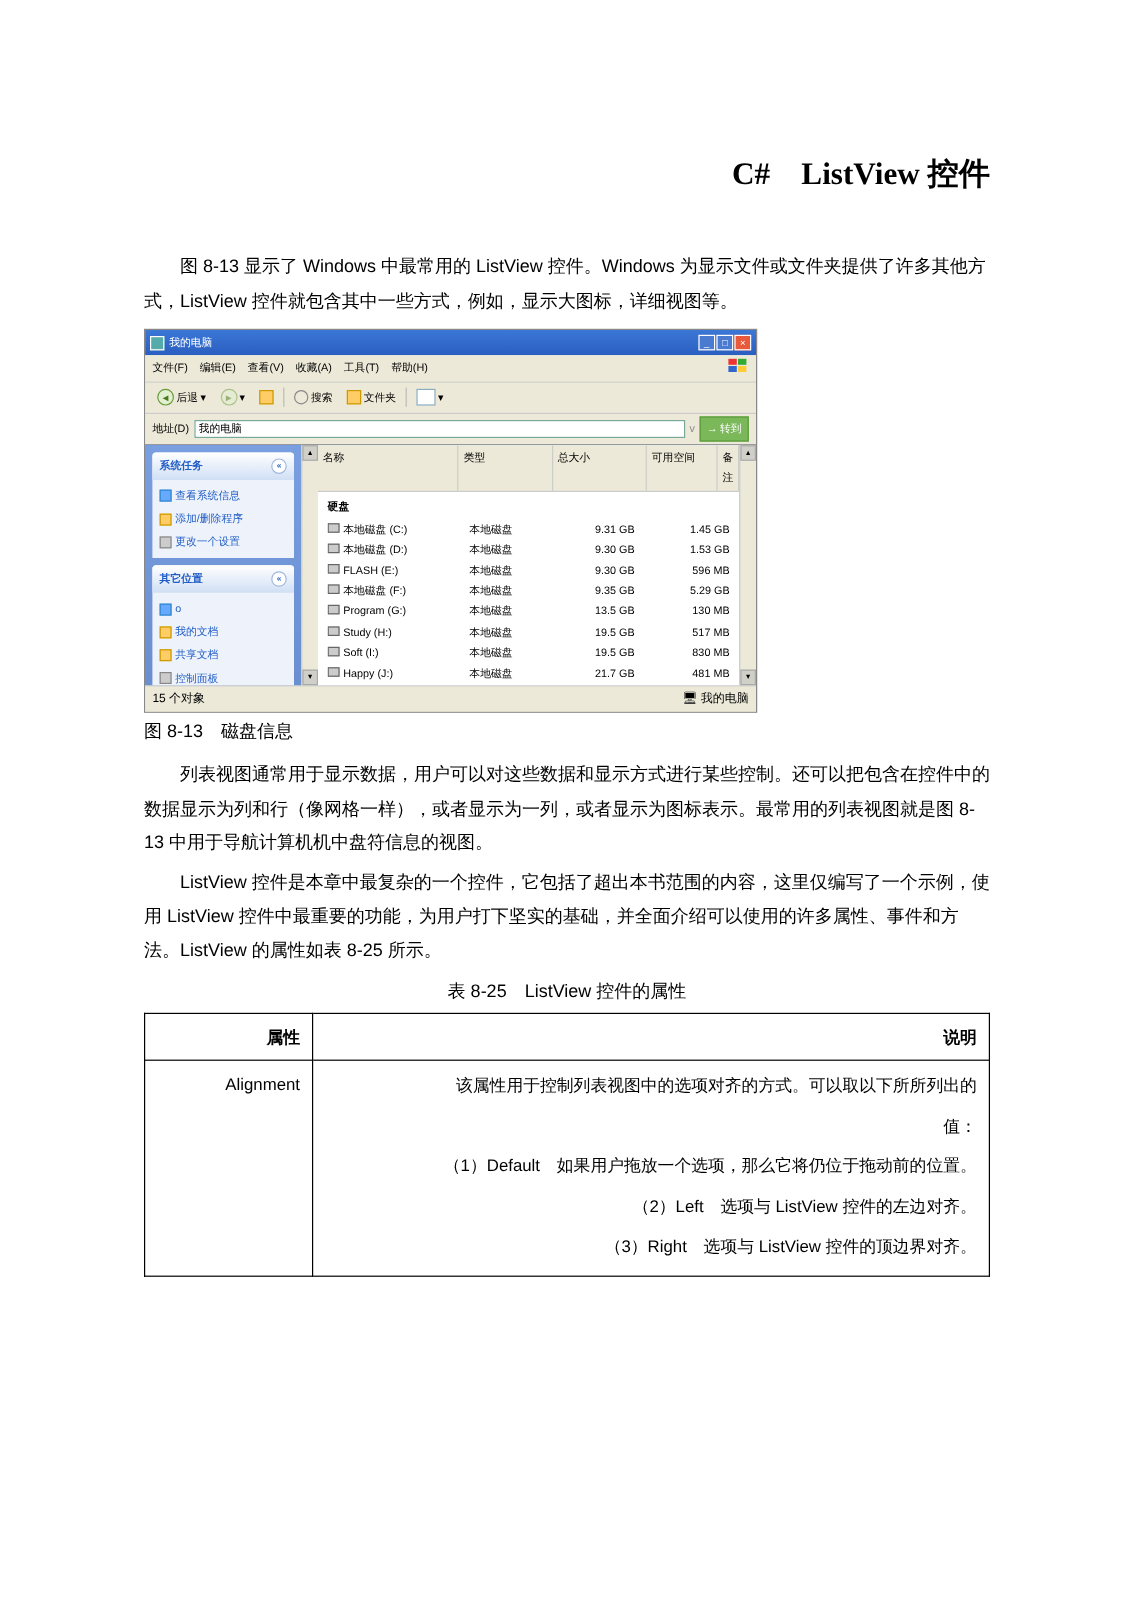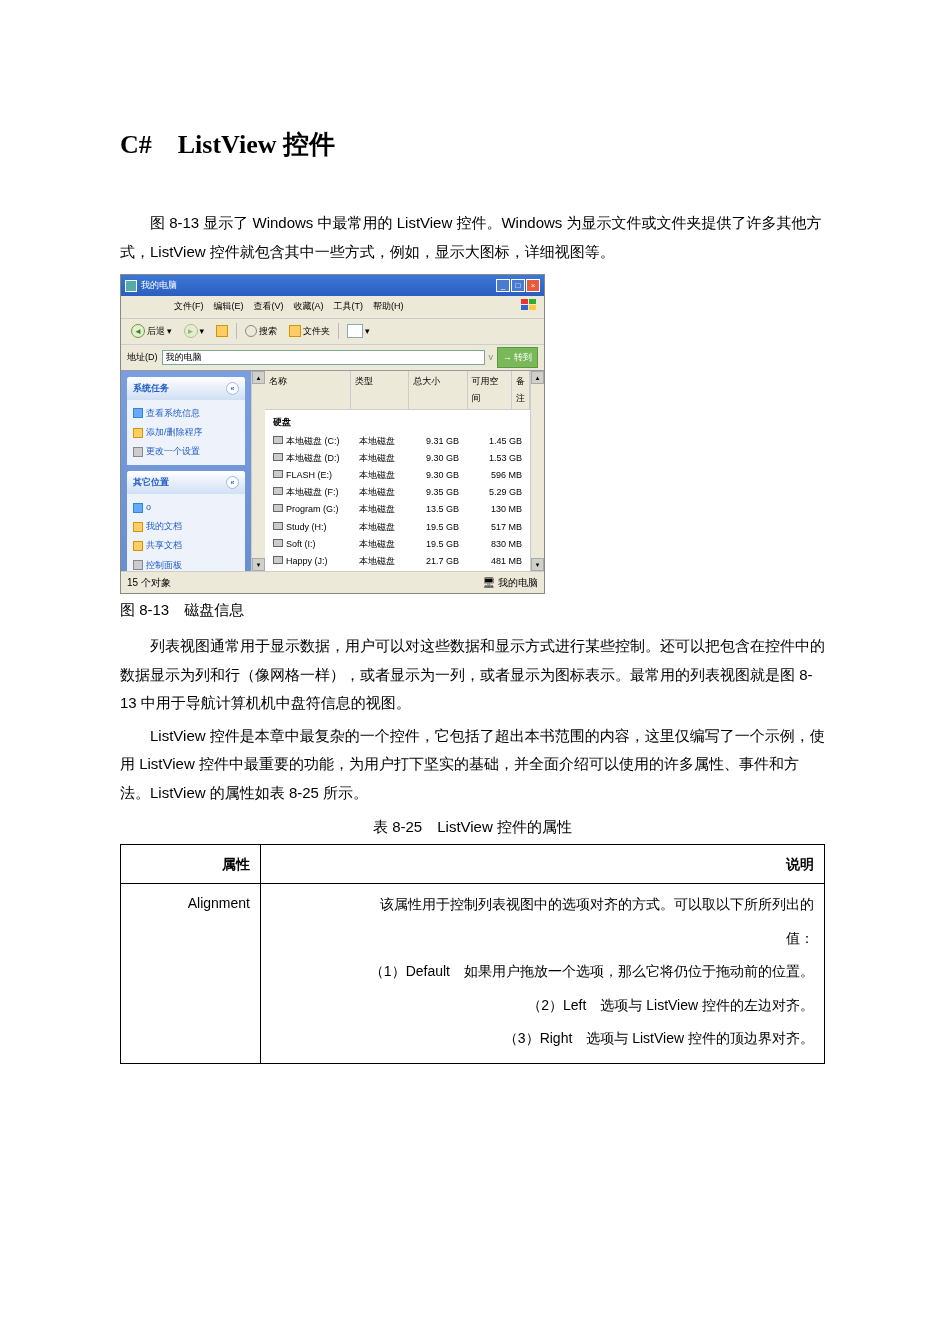--- a/index.html
+++ b/index.html
@@ -6,49 +6,49 @@
     body {
       width: 945px;
       font-family: "Microsoft YaHei", SimSun, Arial, sans-serif;
       background: #fff;
       color: #000;
       padding: 120px 120px 60px 120px;
       font-size: 15px;
       line-height: 1.9;
     }
     h1 {
-      text-align: left;
+      text-align: right;
       font-size: 26px;
       font-weight: bold;
       margin-bottom: 40px;
       font-family: "Times New Roman", SimSun, serif;
     }
     .para { text-indent: 2em; margin-bottom: 4px; }
     .figure {
       border: 1px solid #888;
       margin: 8px 0 2px 0;
       font-size: 9px;
       font-family: SimSun, Arial, sans-serif;
       background: #ece9d8;
-      width: 425px;
+      width: 511px;
     }
     .titlebar {
       background: linear-gradient(#3b77d6, #2a5ec0);
       color: #fff;
       display: flex; align-items: center;
       padding: 2px 4px;
       justify-content: space-between;
     }
     .titlebar .left { display: flex; align-items: center; gap: 4px; }
     .win-icon { width: 12px; height: 12px; background: #5aa; border: 1px solid #fff; display: inline-block; }
     .winbtns { display: flex; gap: 1px; }
     .winbtn { width: 14px; height: 13px; background: #4a7bd0; border: 1px solid #fff; display: flex; align-items: center; justify-content: center; font-size: 8px; color: #fff; }
     .winbtn.close { background: #e85a3b; }
     .menubar { background: #ece9d8; padding: 2px 6px; display: flex; gap: 10px; justify-content: space-between; border-bottom: 1px solid #ccc; font-size: 9px; }
-    .menubar .items { display: flex; gap: 10px; margin-left: 47px; }
+    .menubar .items { display: flex; gap: 10px; }
     .win-logo { width: 18px; height: 14px; display: inline-block; }
     .toolbar { background: #ece9d8; padding: 3px 6px; display: flex; align-items: center; gap: 4px; border-bottom: 1px solid #ccc; }
     .tbtn { display: inline-flex; align-items: center; gap: 2px; padding: 1px 4px; }
     .circ { width: 14px; height: 14px; border-radius: 50%; border: 1px solid #6a9a3a; background: #e0f0d0; display: inline-flex; align-items: center; justify-content: center; font-size: 8px; color: #4a7a1a; }
     .circ.dis { opacity: 0.5; }
     .ficon { width: 12px; height: 12px; background: #fc6; border: 1px solid #c90; display: inline-block; }
     .sicon { width: 12px; height: 12px; border: 1px solid #888; border-radius: 50%; display: inline-block; position: relative; }
     .viewbtn { width: 16px; height: 14px; border: 1px solid #8ab; display: inline-block; background: #fff; }
     .addressbar { background: #ece9d8; padding: 2px 6px; display: flex; align-items: center; gap: 4px; border-bottom: 1px solid #999; }
     .addressbar input { flex: 1; font-size: 9px; padding: 1px 3px; border: 1px solid #7a9; background: #fff; height: 15px; }

